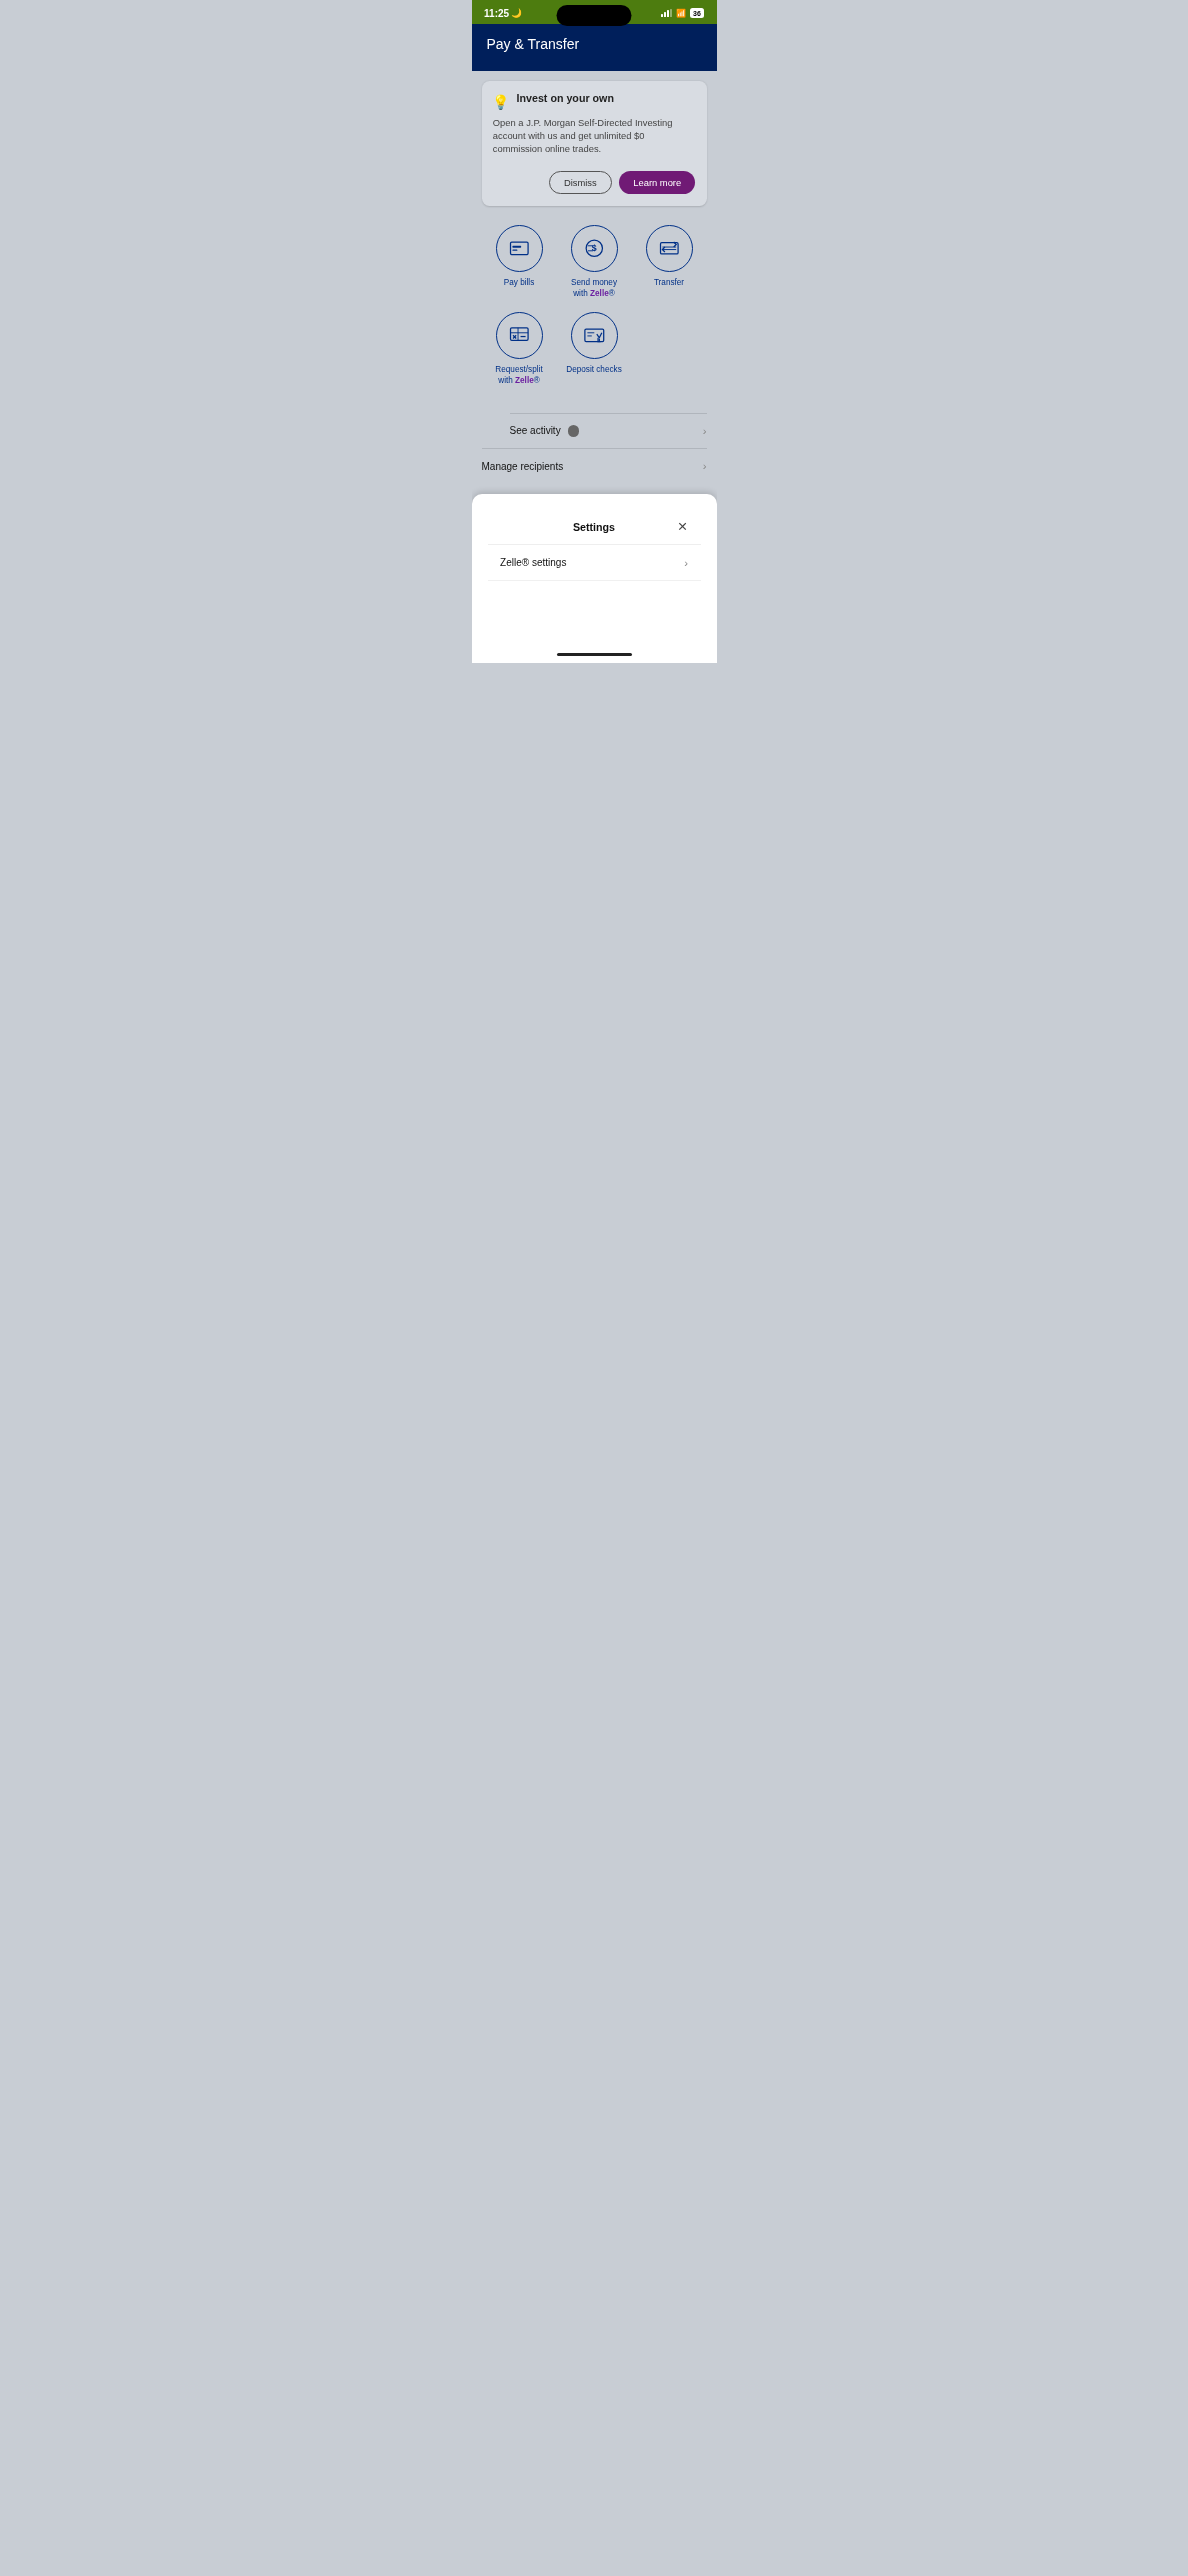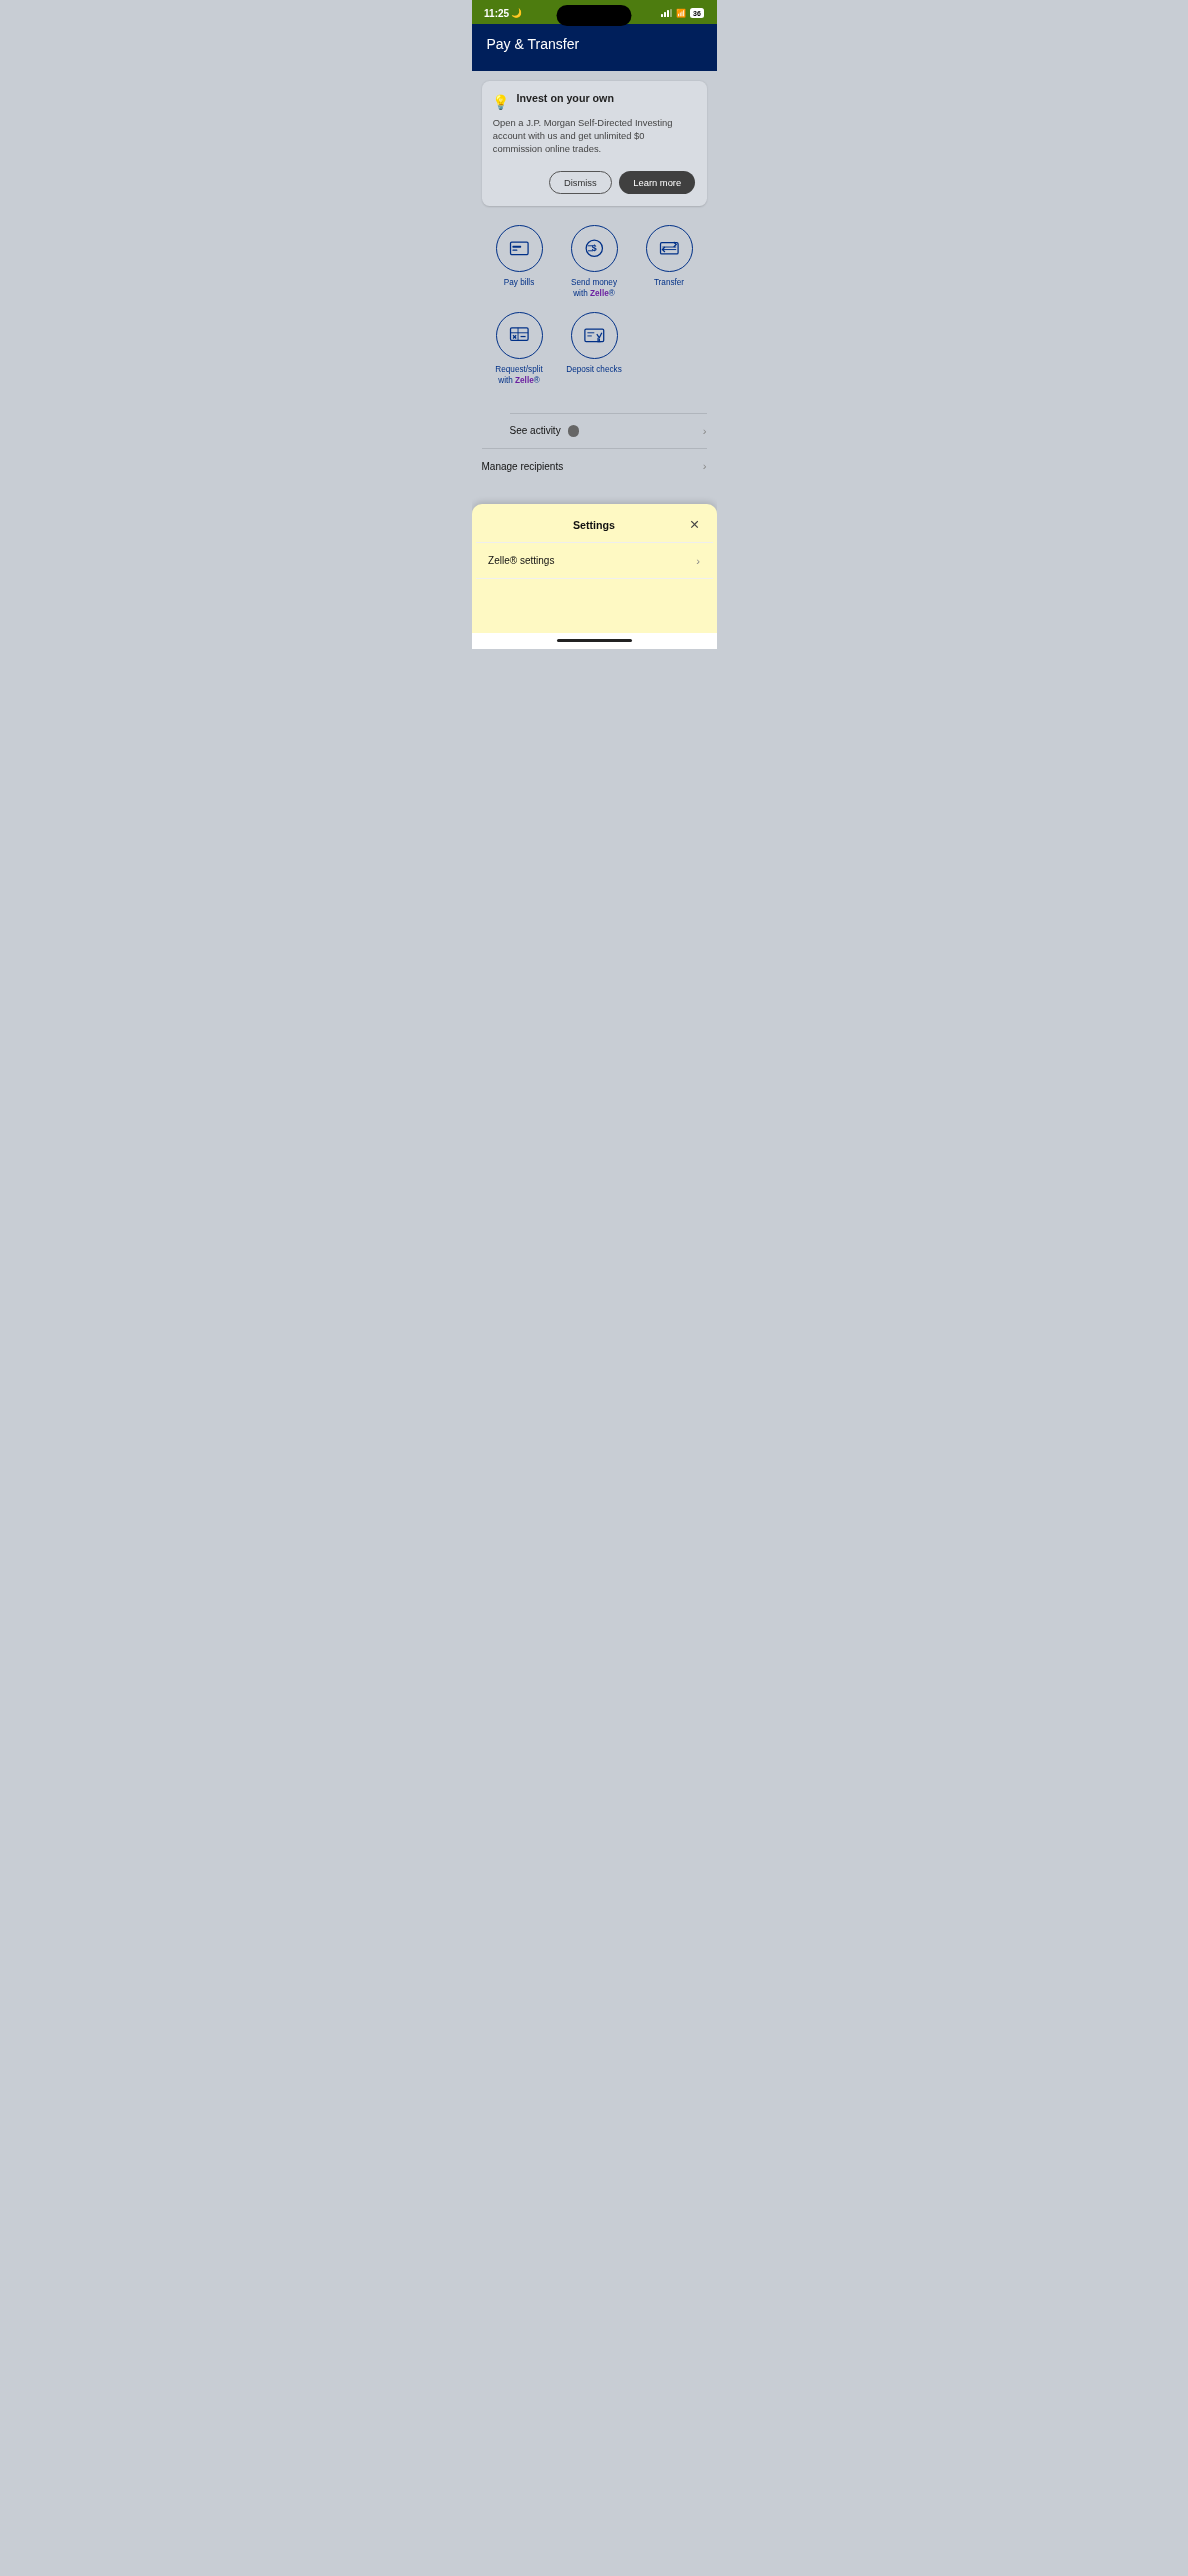--- a/index.html
+++ b/index.html
@@ -149,21 +149,21 @@
       background: transparent;
       border: 0.9px solid #555;
       border-radius: 12.6px;
       padding: 5px 14px;
       font-size: 9.4px;
       color: #333;
       cursor: pointer;
     }
 
     .btn-learn-more {
-      background: #404040;
+      background: #701a75;
       border: none;
       border-radius: 12.6px;
       padding: 5px 14px;
       font-size: 9.4px;
       color: white;
       font-weight: 500;
       cursor: pointer;
     }
 
     
@@ -258,24 +258,23 @@
 
     .dot-indicator {
       width: 11.3px;
       height: 11.3px;
       border-radius: 50%;
       background: #666;
     }
 
     
     .bottom-sheet {
-      background: #fef9c3;
+      background: #ffffff;
       border-radius: 10px 10px 0 0;
-      padding: 4px;
-      margin-top: 10px;
+      padding: 16px;
       box-shadow: 0 -1.3px 6.3px rgba(0,0,0,0.15);
     }
 
     .bottom-sheet-header {
       display: flex;
       align-items: center;
       justify-content: center;
       padding: 11.3px 12.6px;
       position: relative;
       border-bottom: 0.6px solid #eee;

